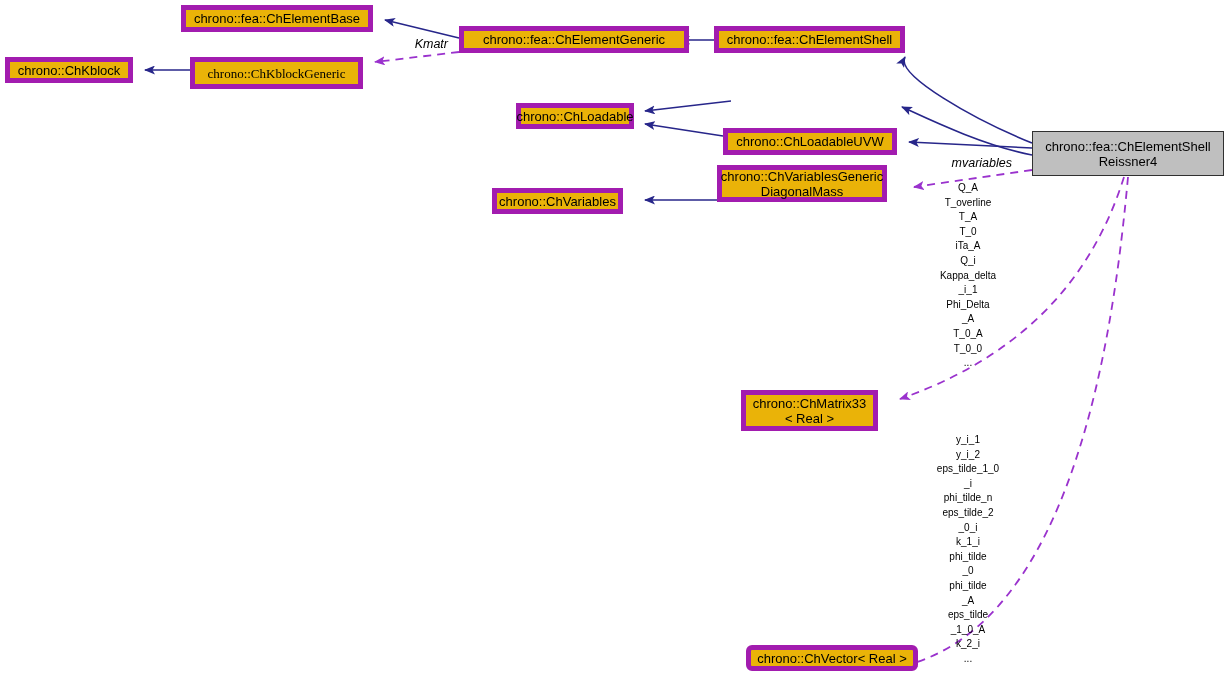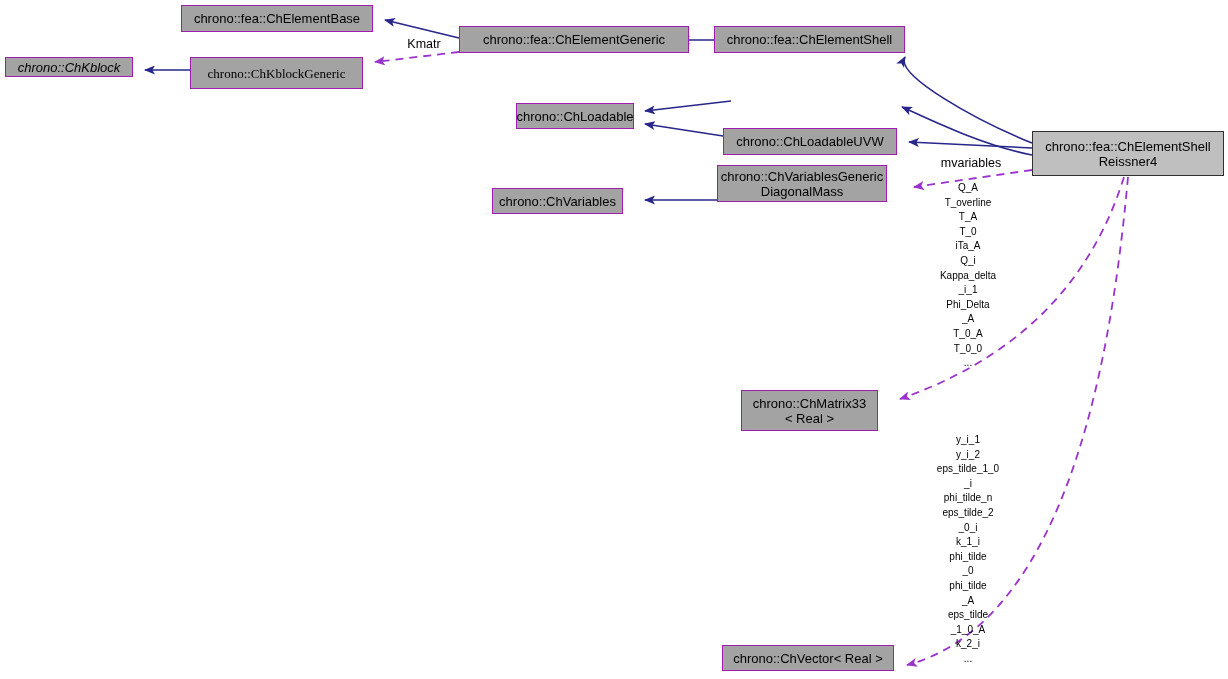--- a/index.html
+++ b/index.html
@@ -21,45 +21,46 @@
     position: absolute;
     left: 0;
     top: 0;
     width: 1228px;
     height: 679px;
     pointer-events: none;
   }
   .node {
     position: absolute;
     box-sizing: border-box;
-    background: #a3a3a3;
-    border: 1px solid #a21caf;
+    background: #eab308;
+    border: 5px solid #a21caf;
     display: flex;
     align-items: center;
     justify-content: center;
     text-align: center;
     font-size: 13px;
     line-height: 15px;
     color: #000000;
     white-space: pre-line;
     padding: 0 5px;
     z-index: 3;
   }
   .node.highlight {
     background: #bfbfbf;
     border: 1px solid #303030;
   }
   .edge-label {
     position: absolute;
     font-size: 12.5px;
     line-height: 14px;
     color: #000000;
-    text-align: center;
+    text-align: right;
     white-space: pre-line;
     z-index: 2;
+    font-style: italic;
   }
   .field-list {
     position: absolute;
     font-size: 10px;
     line-height: 14.6px;
     color: #000000;
     text-align: center;
     white-space: pre-line;
     z-index: 2;
   }
@@ -107,42 +108,42 @@
       <line x1="1032" y1="170" x2="914" y2="187" marker-end="url(#arrow-purple)"></line>
 
       <path d="M1124,177 C1098,260 1040,350 900,399" marker-end="url(#arrow-purple)"></path>
 
       <path d="M1128,177 C1114,330 1075,620 907,665" marker-end="url(#arrow-purple)"></path>
     </g>
   </svg>
 
   <div class="node" style="left:181px; top:5px; width:192px; height:27px;">chrono::fea::ChElementBase</div>
 
-  <div class="node" style="left:5px; top:57px; width:128px; height:20px;font-style:italic;">chrono::ChKblock</div>
+  <div class="node" style="left:5px; top:57px; width:128px; height:26px;">chrono::ChKblock</div>
 
   <div class="node" style="left:190px; top:57px; width:173px; height:32px;font-family:Liberation Serif, serif;">chrono::ChKblockGeneric</div>
 
   <div class="node" style="left:459px; top:26px; width:230px; height:27px;">chrono::fea::ChElementGeneric</div>
 
   <div class="node" style="left:714px; top:26px; width:191px; height:27px;">chrono::fea::ChElementShell</div>
 
   <div class="node" style="left:516px; top:103px; width:118px; height:26px;">chrono::ChLoadable</div>
 
 
   <div class="node" style="left:723px; top:128px; width:174px; height:27px;">chrono::ChLoadableUVW</div>
 
   <div class="node" style="left:492px; top:188px; width:131px; height:26px;">chrono::ChVariables</div>
 
   <div class="node" style="left:717px; top:165px; width:170px; height:37px;">chrono::ChVariablesGeneric
 DiagonalMass</div>
 
   <div class="node" style="left:741px; top:390px; width:137px; height:41px;">chrono::ChMatrix33
 &lt; Real &gt;</div>
 
-  <div class="node" style="left:722px; top:645px; width:172px; height:26px;">chrono::ChVector&lt; Real &gt;</div>
+  <div class="node" style="left:746px; top:645px; width:172px; height:26px;border-radius:6px;">chrono::ChVector&lt; Real &gt;</div>
 
   <div class="node highlight" style="left:1032px; top:131px; width:192px; height:45px;">chrono::fea::ChElementShell
 Reissner4</div>
 
   <div class="edge-label" style="left:400px; top:37px; width:48px;">Kmatr</div>
 
   <div class="edge-label" style="left:930px; top:156px; width:82px;">mvariables</div>
 
   <div class="field-list" style="left:898px; top:181px; width:140px;">Q_A
 T_overline

